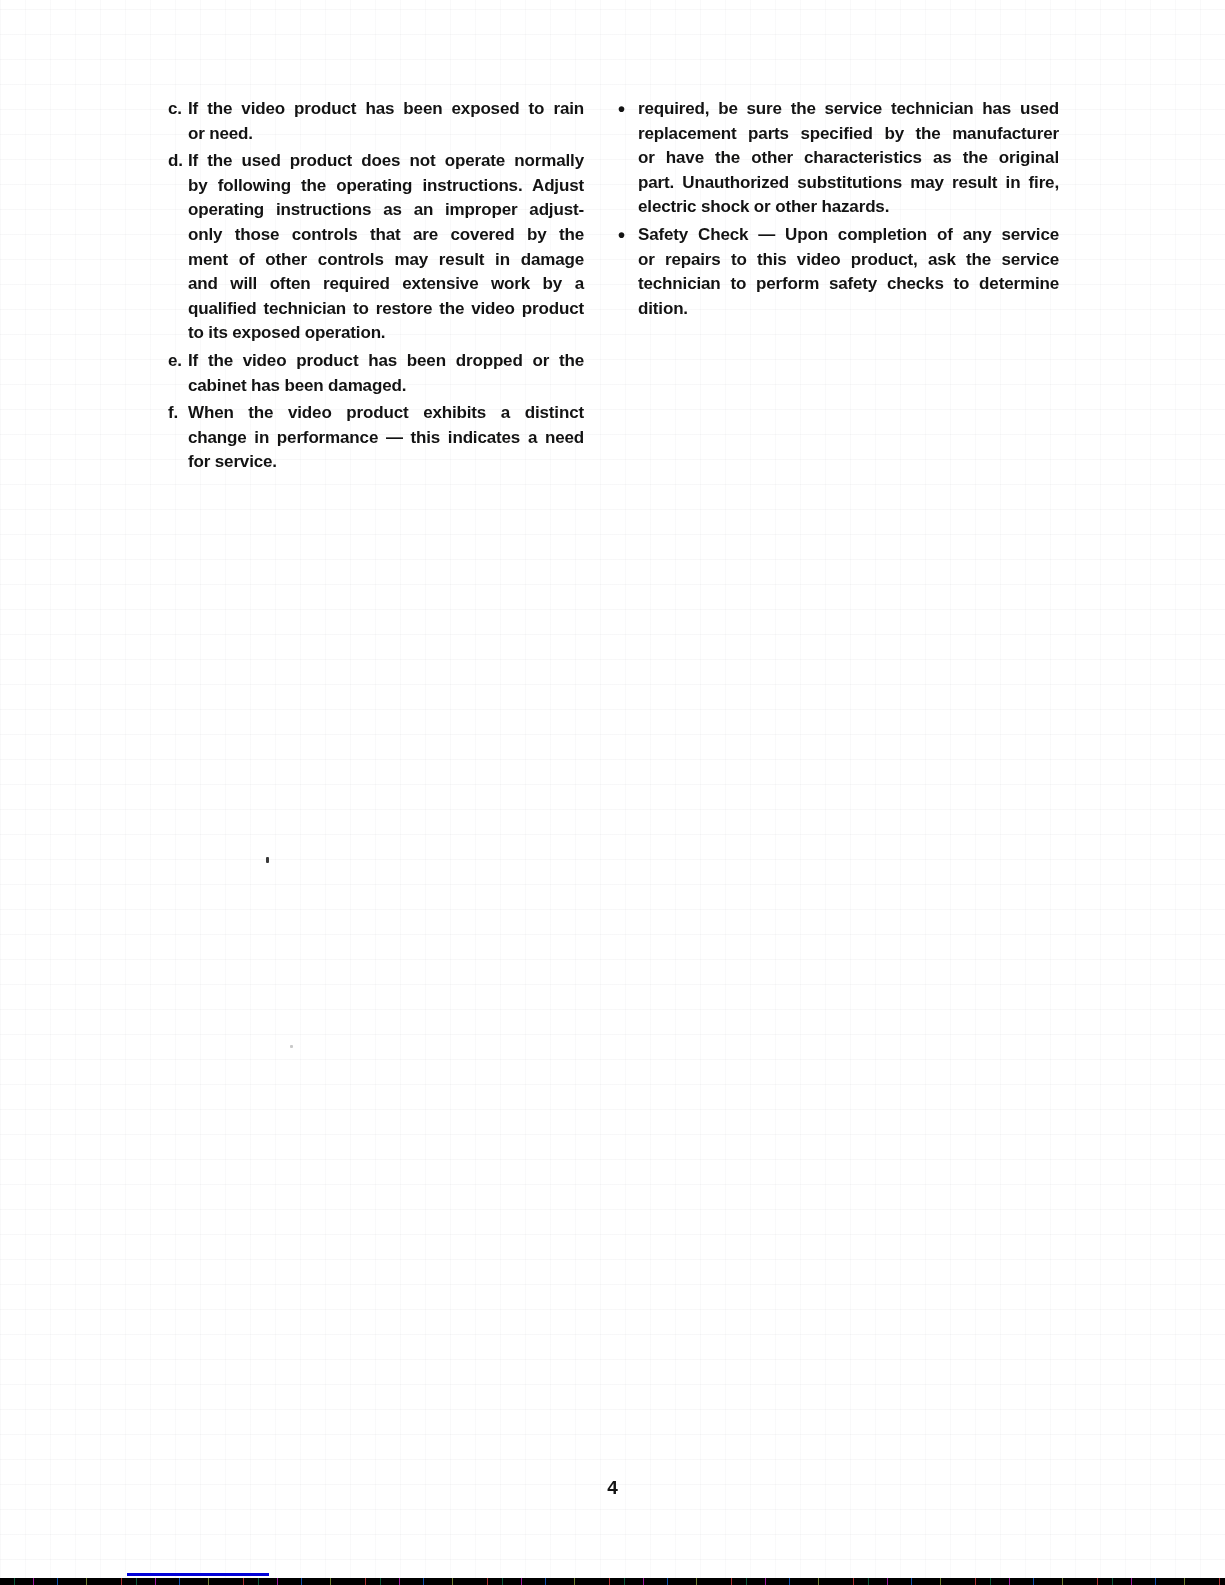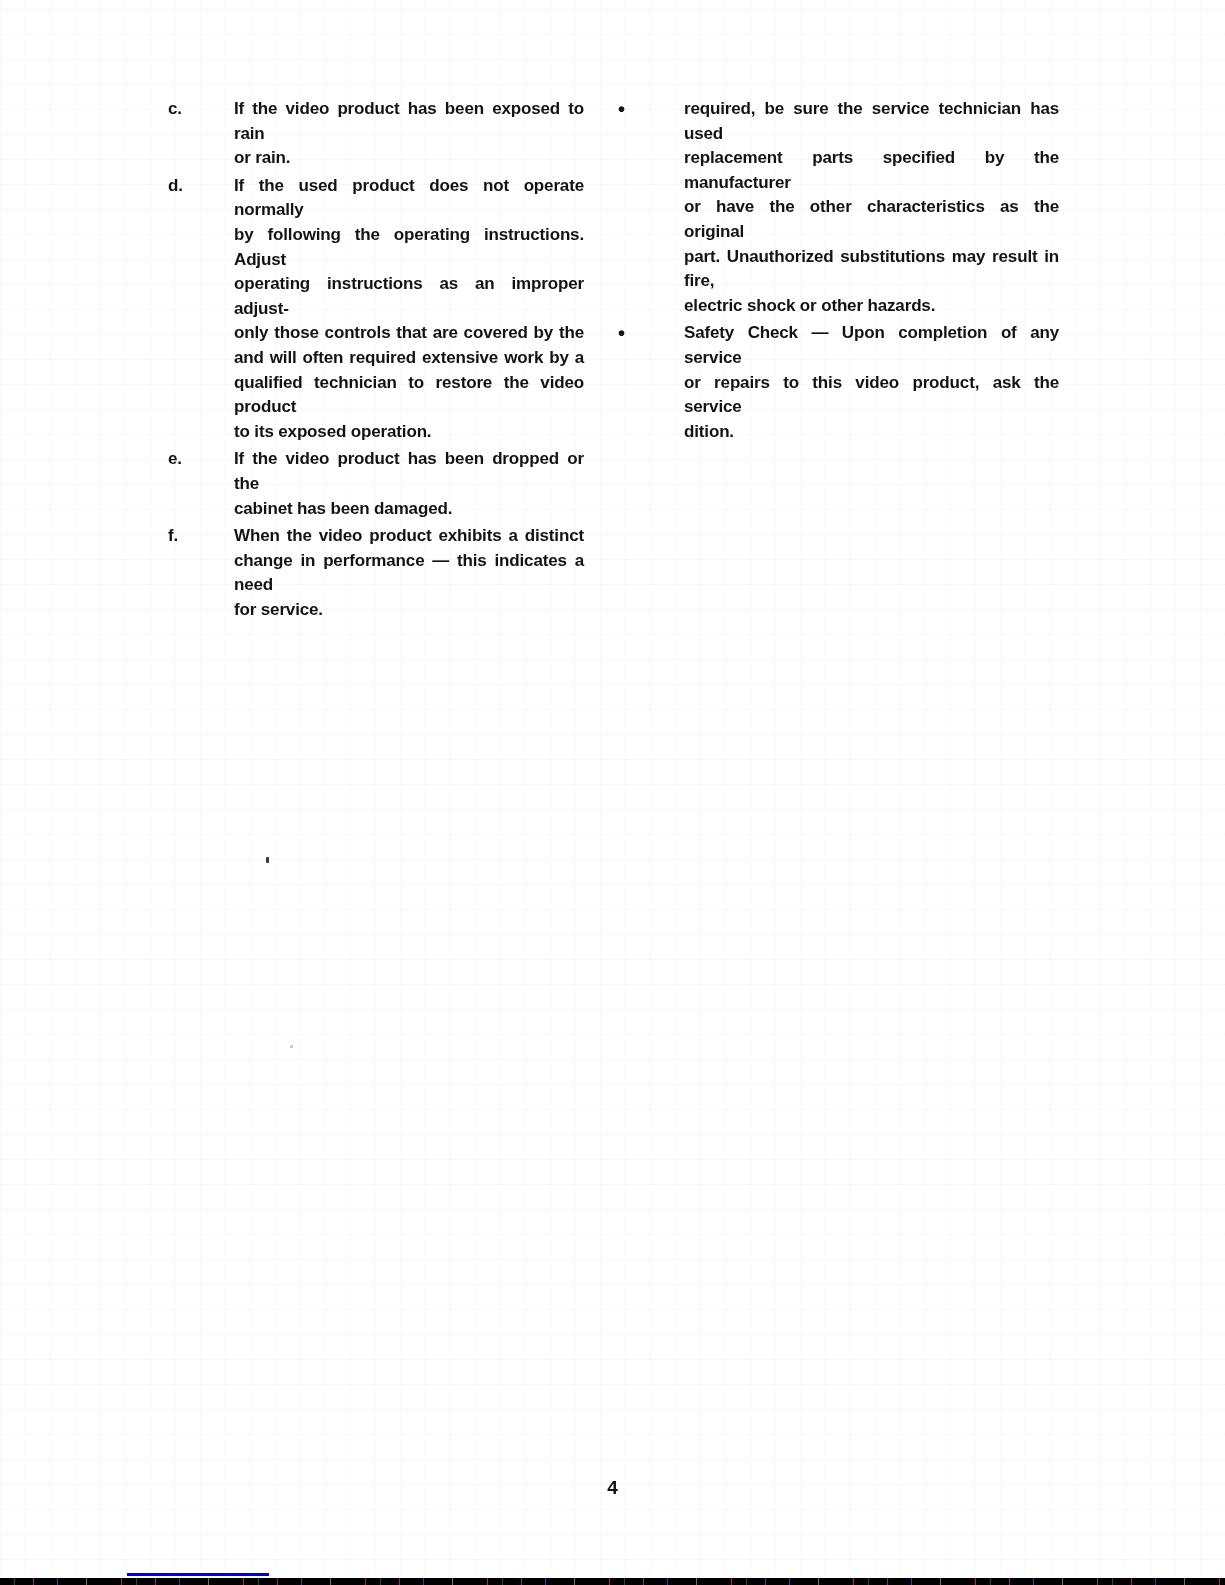--- a/index.html
+++ b/index.html
@@ -28,21 +28,21 @@
   .col {
     position: absolute;
     top: 97px;
   }
   .col-left  { left: 168px; width: 416px; }
   .col-right { left: 618px; width: 441px; }
 
   .item { display: flex; margin-bottom: 3px; }
   .marker { flex: 0 0 20px; }
   .col-right .marker { font-size: 20px; line-height: 24.6px; }
-  .lines { flex: 1 1 auto; min-width: 0; margin-left: 46px; }
+  .lines { flex: 1 1 auto; min-width: 0; }
   .line { text-align: justify; text-align-last: justify; }
   .line.last { text-align-last: left; }
 
   .page-number {
     position: absolute;
     top: 1477px;
     left: 0;
     width: 100%;
     text-align: center;
     font-size: 19px;
@@ -80,30 +80,31 @@
 </head>
 <body>
 
 <div class="page" style="color: rgb(19, 19, 19);">
 
   <div class="col col-left">
       <div class="item">
         <span class="marker">c.</span>
         <div class="lines">
           <div class="line">If the video product has been exposed to rain</div>
-          <div class="line last">or rain.</div>
+          <div class="line last">or need.</div>
         </div>
       </div>
       <div class="item">
         <span class="marker">d.</span>
         <div class="lines">
           <div class="line">If the used product does not operate normally</div>
           <div class="line">by following the operating instructions. Adjust</div>
           <div class="line">operating instructions as an improper adjust-</div>
           <div class="line">only those controls that are covered by the</div>
+          <div class="line">ment of other controls may result in damage</div>
           <div class="line">and will often required extensive work by a</div>
           <div class="line">qualified technician to restore the video product</div>
           <div class="line last">to its exposed operation.</div>
         </div>
       </div>
       <div class="item">
         <span class="marker">e.</span>
         <div class="lines">
           <div class="line">If the video product has been dropped or the</div>
           <div class="line last">cabinet has been damaged.</div>
@@ -128,20 +129,21 @@
           <div class="line">or have the other characteristics as the original</div>
           <div class="line">part. Unauthorized substitutions may result in fire,</div>
           <div class="line last">electric shock or other hazards.</div>
         </div>
       </div>
       <div class="item">
         <span class="marker">•</span>
         <div class="lines">
           <div class="line">Safety Check — Upon completion of any service</div>
           <div class="line">or repairs to this video product, ask the service</div>
+          <div class="line">technician to perform safety checks to determine</div>
           <div class="line last">dition.</div>
         </div>
       </div>
     </div>
 
   <div class="page-number">4</div>
 
   <div class="blue-underline" style="background: rgb(1, 1, 216);"></div>
 
   <div class="bottom-scan-bar"></div>

